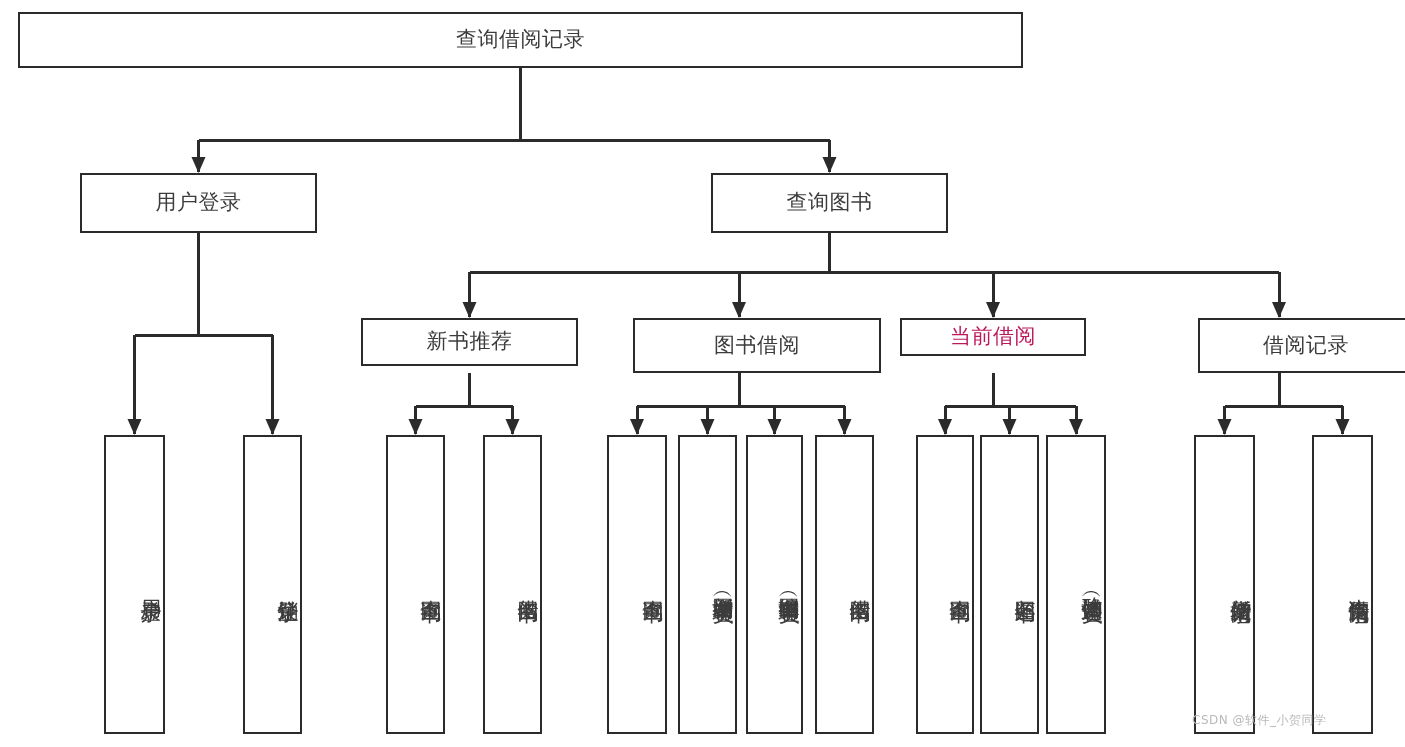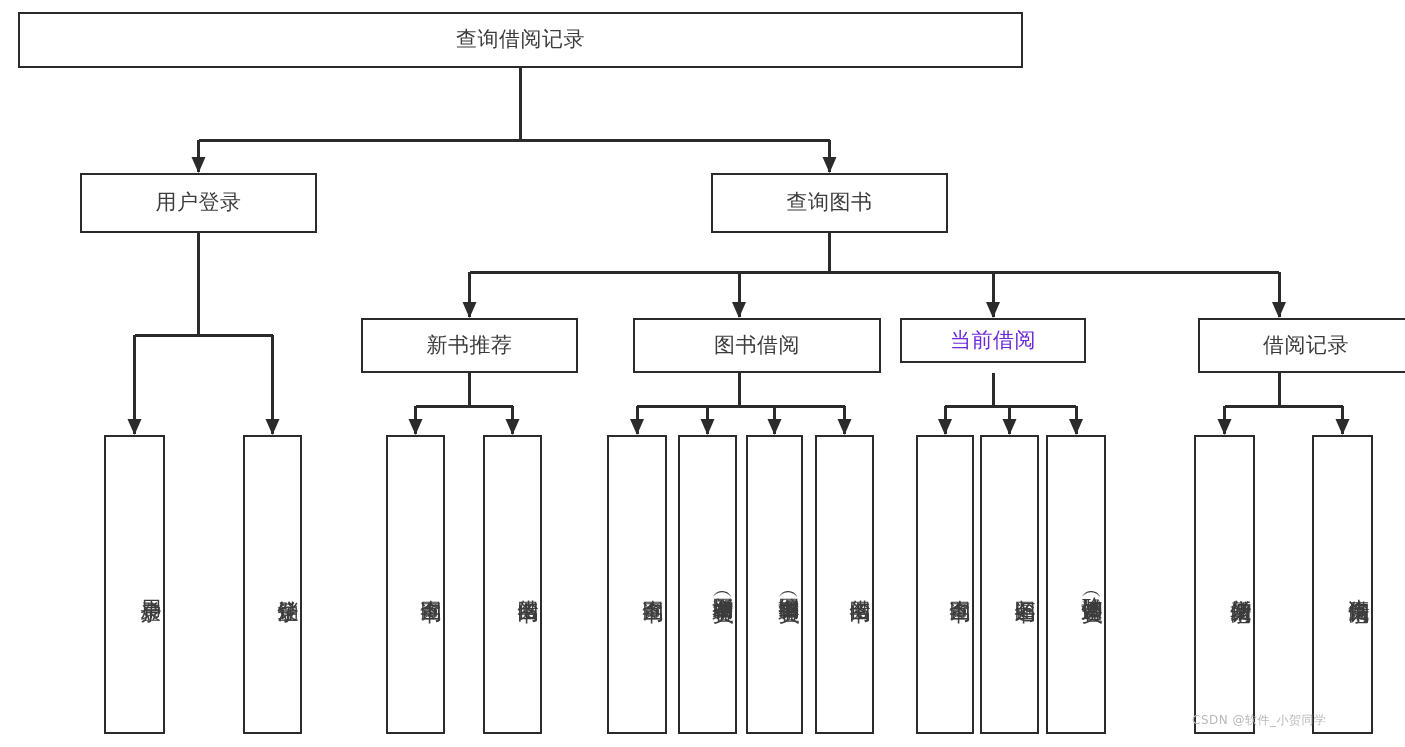--- a/index.html
+++ b/index.html
@@ -126,27 +126,27 @@
   <div id="nodes-layer">
       <div class="node horiz root" style="left: 18px; top: 12px; width: 1005px; height: 56px; border-color: rgb(43, 43, 43); background: rgb(255, 255, 255); color: rgb(60, 60, 60);">
         <span>查询借阅记录</span>
       </div>
       <div class="node horiz" style="left: 80px; top: 173px; width: 237px; height: 60px; border-color: rgb(43, 43, 43); background: rgb(255, 255, 255); color: rgb(60, 60, 60);">
         <span>用户登录</span>
       </div>
       <div class="node horiz" style="left: 711px; top: 173px; width: 237px; height: 60px; border-color: rgb(43, 43, 43); background: rgb(255, 255, 255); color: rgb(60, 60, 60);">
         <span>查询图书</span>
       </div>
-      <div class="node horiz" style="left: 361px; top: 318px; width: 217px; height: 55px; border-color: rgb(43, 43, 43); background: rgb(255, 255, 255); color: rgb(60, 60, 60);">
+      <div class="node horiz" style="left: 361px; top: 318px; width: 217px; height: 48px; border-color: rgb(43, 43, 43); background: rgb(255, 255, 255); color: rgb(60, 60, 60);">
         <span>新书推荐</span>
       </div>
       <div class="node horiz" style="left: 633px; top: 318px; width: 248px; height: 55px; border-color: rgb(43, 43, 43); background: rgb(255, 255, 255); color: rgb(60, 60, 60);">
         <span>图书借阅</span>
       </div>
-      <div class="node horiz" style="left: 900px; top: 318px; width: 186px; height: 45px; border-color: rgb(43, 43, 43); background: rgb(255, 255, 255); color: #6d28d9;">
+      <div class="node horiz" style="left: 900px; top: 318px; width: 186px; height: 38px; border-color: rgb(43, 43, 43); background: rgb(255, 255, 255); color: #be185d;">
         <span>当前借阅</span>
       </div>
       <div class="node horiz" style="left: 1198px; top: 318px; width: 216px; height: 55px; border-color: rgb(43, 43, 43); background: rgb(255, 255, 255); color: rgb(60, 60, 60);">
         <span>借阅记录</span>
       </div>
       <div class="node vert" style="left: 104px; top: 435px; width: 61px; height: 299px; border-color: rgb(43, 43, 43); background: rgb(255, 255, 255); color: rgb(60, 60, 60);">
         <span>用户登录</span>
       </div>
       <div class="node vert" style="left: 243px; top: 435px; width: 59px; height: 299px; border-color: rgb(43, 43, 43); background: rgb(255, 255, 255); color: rgb(60, 60, 60);">
         <span>注销登录</span>

